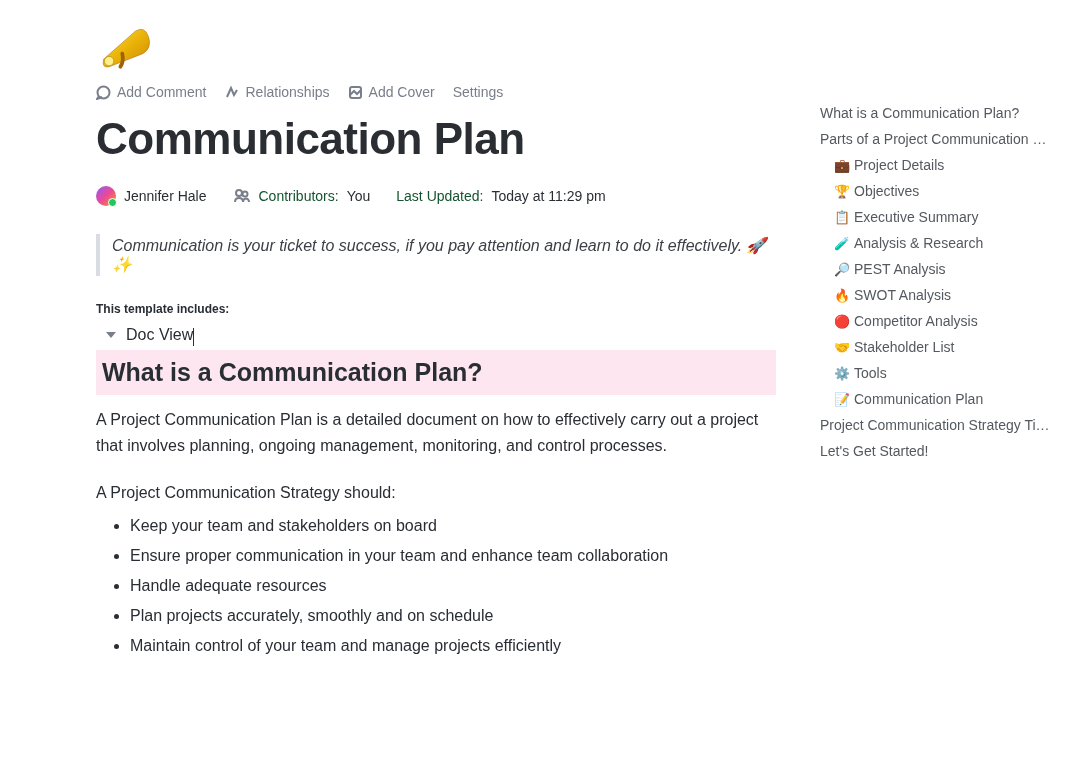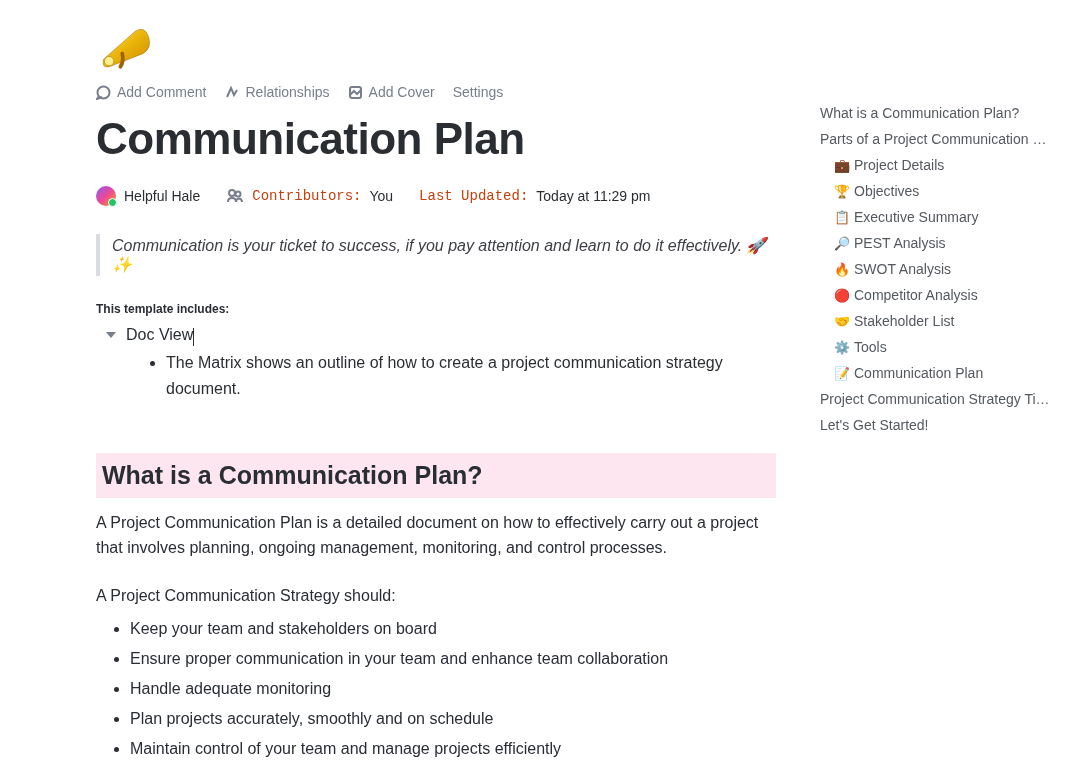--- a/index.html
+++ b/index.html
@@ -77,21 +77,21 @@
       background: #22c55e;
       border: 1.5px solid #fff;
       border-radius: 50%;
     }
     .contrib-icon {
       width: 18px; height: 18px;
       stroke: #787f8a;
       fill: none;
       stroke-width: 2;
     }
-    .meta-label { color: #c2410c; font-family: Liberation Mono, monospace; }
+    .meta-label { color: #14532d; }
     .meta-value { font-weight: 500; }
     .quote-block {
       border-left: 4px solid #d9dde3;
       padding: 2px 0 2px 12px;
       margin-bottom: 26px;
       max-width: 680px;
     }
     .quote-text {
       font-style: italic;
       color: #3c3f45;
@@ -220,21 +220,21 @@
       <div class="toolbar-item">
         <span>Settings</span>
       </div>
     </div>
 
     <h1 class="page-title">Communication Plan</h1>
 
     <div class="meta">
       <div class="meta-item">
         <div class="avatar"></div>
-        <span class="meta-value">Helpful Hale</span>
+        <span class="meta-value">Jennifer Hale</span>
       </div>
       <div class="meta-item">
         <svg class="contrib-icon" viewBox="0 0 18 18">
             <circle cx="6" cy="6" r="3"></circle>
             <circle cx="12" cy="7" r="2.5"></circle>
             <path d="M2 15c0-3 2-4 4-4s4 1 4 4M10 15c0-2 1.5-3.5 3-3.5s3 1.5 3 3.5"></path>
           </svg>
         <span class="meta-label">Contributors:</span>
         <span class="meta-value">You</span>
       </div>
@@ -248,46 +248,44 @@
       <span class="quote-text">Communication is your ticket to success, if you pay attention and learn to do it effectively. 🚀 ✨</span>
     </div>
 
     <div class="section-label">This template includes:</div>
 
     <div class="toggle-row">
       <div class="caret"></div>
       <span class="toggle-label text-cursor">Doc View</span>
     </div>
 
-    <ul class="bullet-list">
-      <li>The Matrix shows an outline of how to create a project communication strategy document.</li>
-    </ul>
 
     <h2 class="h2-pink">What is a Communication Plan?</h2>
     <p class="body-para">A Project Communication Plan is a detailed document on how to effectively carry out a project that involves planning, ongoing management, monitoring, and control processes.</p>
     <p class="body-para" style="margin-bottom:6px">A Project Communication Strategy should:</p>
     <ul class="strategy-list">
       <li>Keep your team and stakeholders on board</li>
       <li>Ensure proper communication in your team and enhance team collaboration</li>
-      <li>Handle adequate monitoring</li>
+      <li>Handle adequate resources</li>
       <li>Plan projects accurately, smoothly and on schedule</li>
       <li>Maintain control of your team and manage projects efficiently</li>
     </ul>
 
     
 
   </div>
 
   <div class="right-panel">
     <a class="outline-link">What is a Communication Plan?</a>
     <a class="outline-link">Parts of a Project Communication St...</a>
     <div class="outline-sub">
       <a class="outline-link"><span class="outline-emoji">💼</span><span>Project Details</span></a>
       <a class="outline-link"><span class="outline-emoji">🏆</span><span>Objectives</span></a>
       <a class="outline-link"><span class="outline-emoji">📋</span><span>Executive Summary</span></a>
+      <a class="outline-link"><span class="outline-emoji">🧪</span><span>Analysis &amp; Research</span></a>
       <a class="outline-link"><span class="outline-emoji">🔎</span><span>PEST Analysis</span></a>
       <a class="outline-link"><span class="outline-emoji">🔥</span><span>SWOT Analysis</span></a>
       <a class="outline-link"><span class="outline-emoji">🔴</span><span>Competitor Analysis</span></a>
       <a class="outline-link"><span class="outline-emoji">🤝</span><span>Stakeholder List</span></a>
       <a class="outline-link"><span class="outline-emoji">⚙️</span><span>Tools</span></a>
       <a class="outline-link"><span class="outline-emoji">📝</span><span>Communication Plan</span></a>
     </div>
     <a class="outline-link">Project Communication Strategy Tips!</a>
     <a class="outline-link">Let's Get Started!</a>
   </div>

